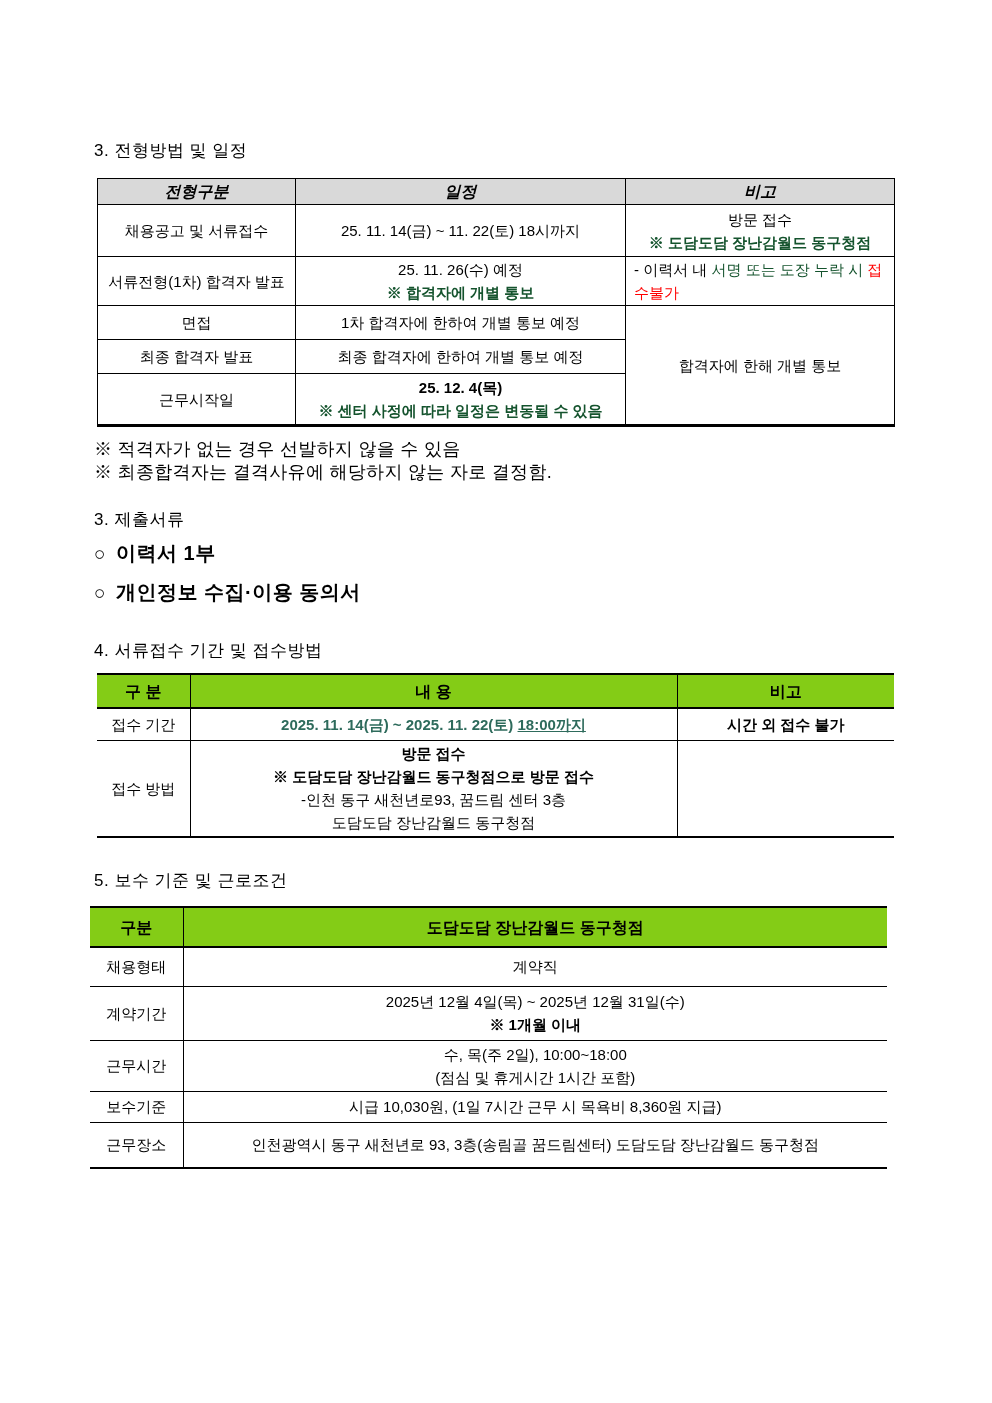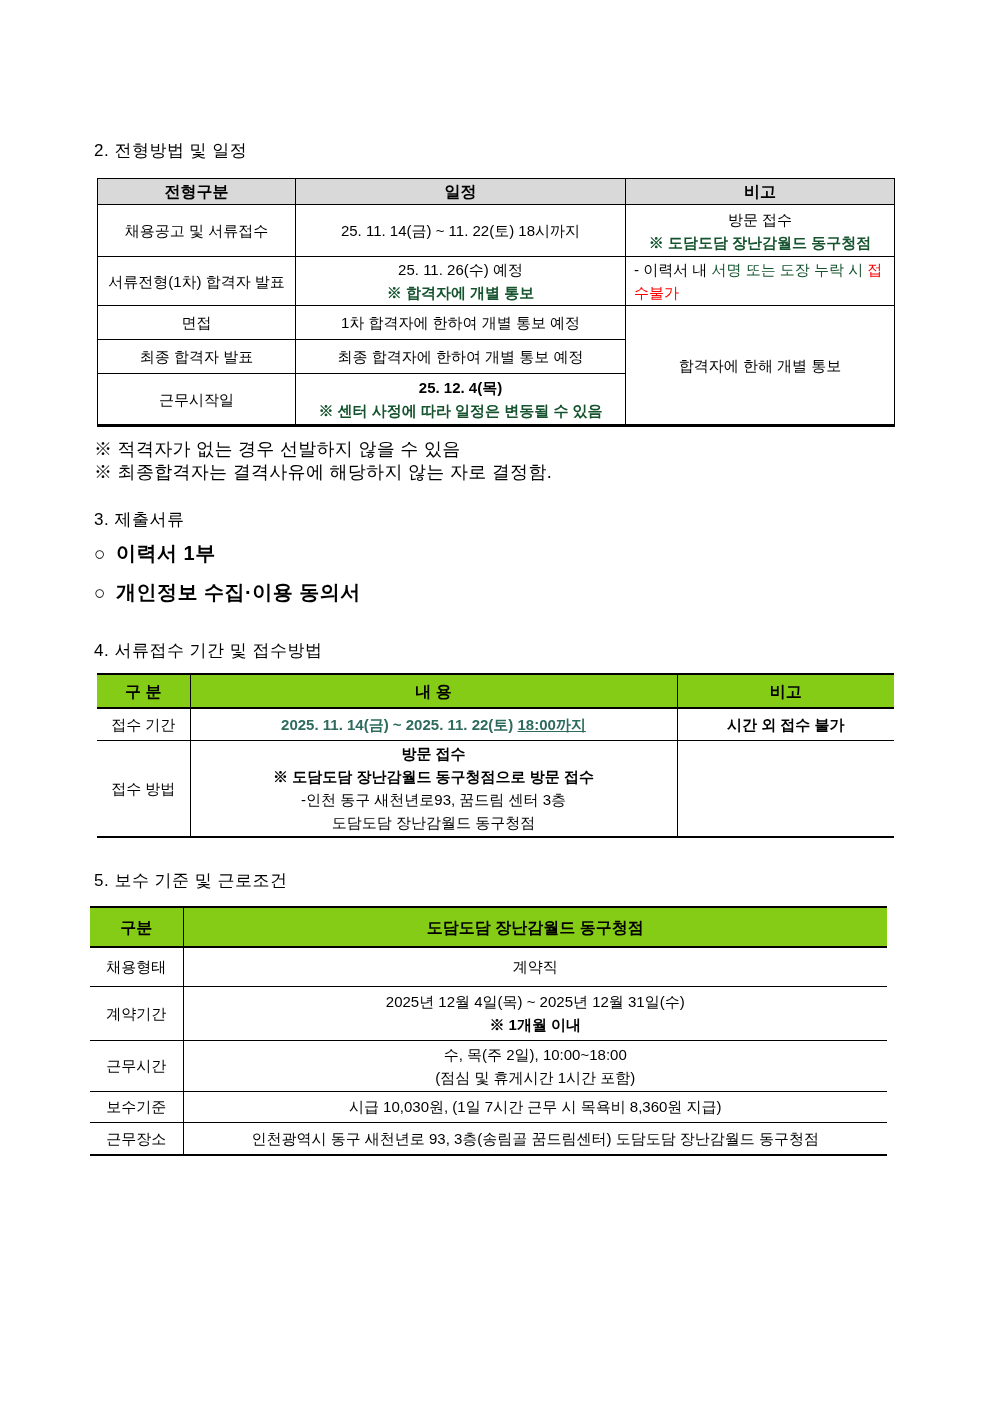--- a/index.html
+++ b/index.html
@@ -24,30 +24,30 @@
   .bold{font-weight:bold;}
   .left{text-align:left !important;padding-left:8px !important;}
   .deadline{text-decoration:underline;}
   .note-line{font-size:18px;line-height:23px;letter-spacing:0.3px;}
   .bullet-item{font-size:20px;font-weight:bold;letter-spacing:0.5px;}
   .bullet-item .circle{font-weight:normal;font-size:19px;margin-right:10px;}
 </style>
 </head>
 <body>
 
-<div class="abs sec-title" style="left:94px;top:139px;">2. 전형방법 및 일정</div>
+<div class="abs sec-title" style="left:94px;top:139px;">3. 전형방법 및 일정</div>
 
 <table id="table1" class="abs" style="left:97px;top:178px;">
   <colgroup>
       <col style="width:198px;">
       <col style="width:330px;">
       <col style="width:269px;">
     </colgroup>
   <thead>
-    <tr style="height:20px;">
+    <tr style="height:20px;font-style:italic;">
       <th>전형구분</th>
       <th>일정</th>
       <th>비고</th>
     </tr>
   </thead>
   <tbody>
     <tr style="height:52px;">
       <td>채용공고 및 서류접수</td>
       <td>25. 11. 14(금) ~ 11. 22(토) 18시까지</td>
       <td>
@@ -162,18 +162,18 @@
       <td class="vline-r">근무시간</td>
       <td>
         <div>수, 목(주 2일), 10:00~18:00</div>
         <div>(점심 및 휴게시간 1시간 포함)</div>
       </td>
     </tr>
     <tr style="height:31px;">
       <td class="vline-r">보수기준</td>
       <td>시급 10,030원, (1일 7시간 근무 시 목욕비 8,360원 지급)</td>
     </tr>
-    <tr style="height:33px;">
+    <tr style="height:46px;">
       <td class="vline-r">근무장소</td>
       <td>인천광역시 동구 새천년로 93, 3층(송림골 꿈드림센터) 도담도담 장난감월드 동구청점</td>
     </tr>
   </tbody>
 </table>
 
 </body></html>

